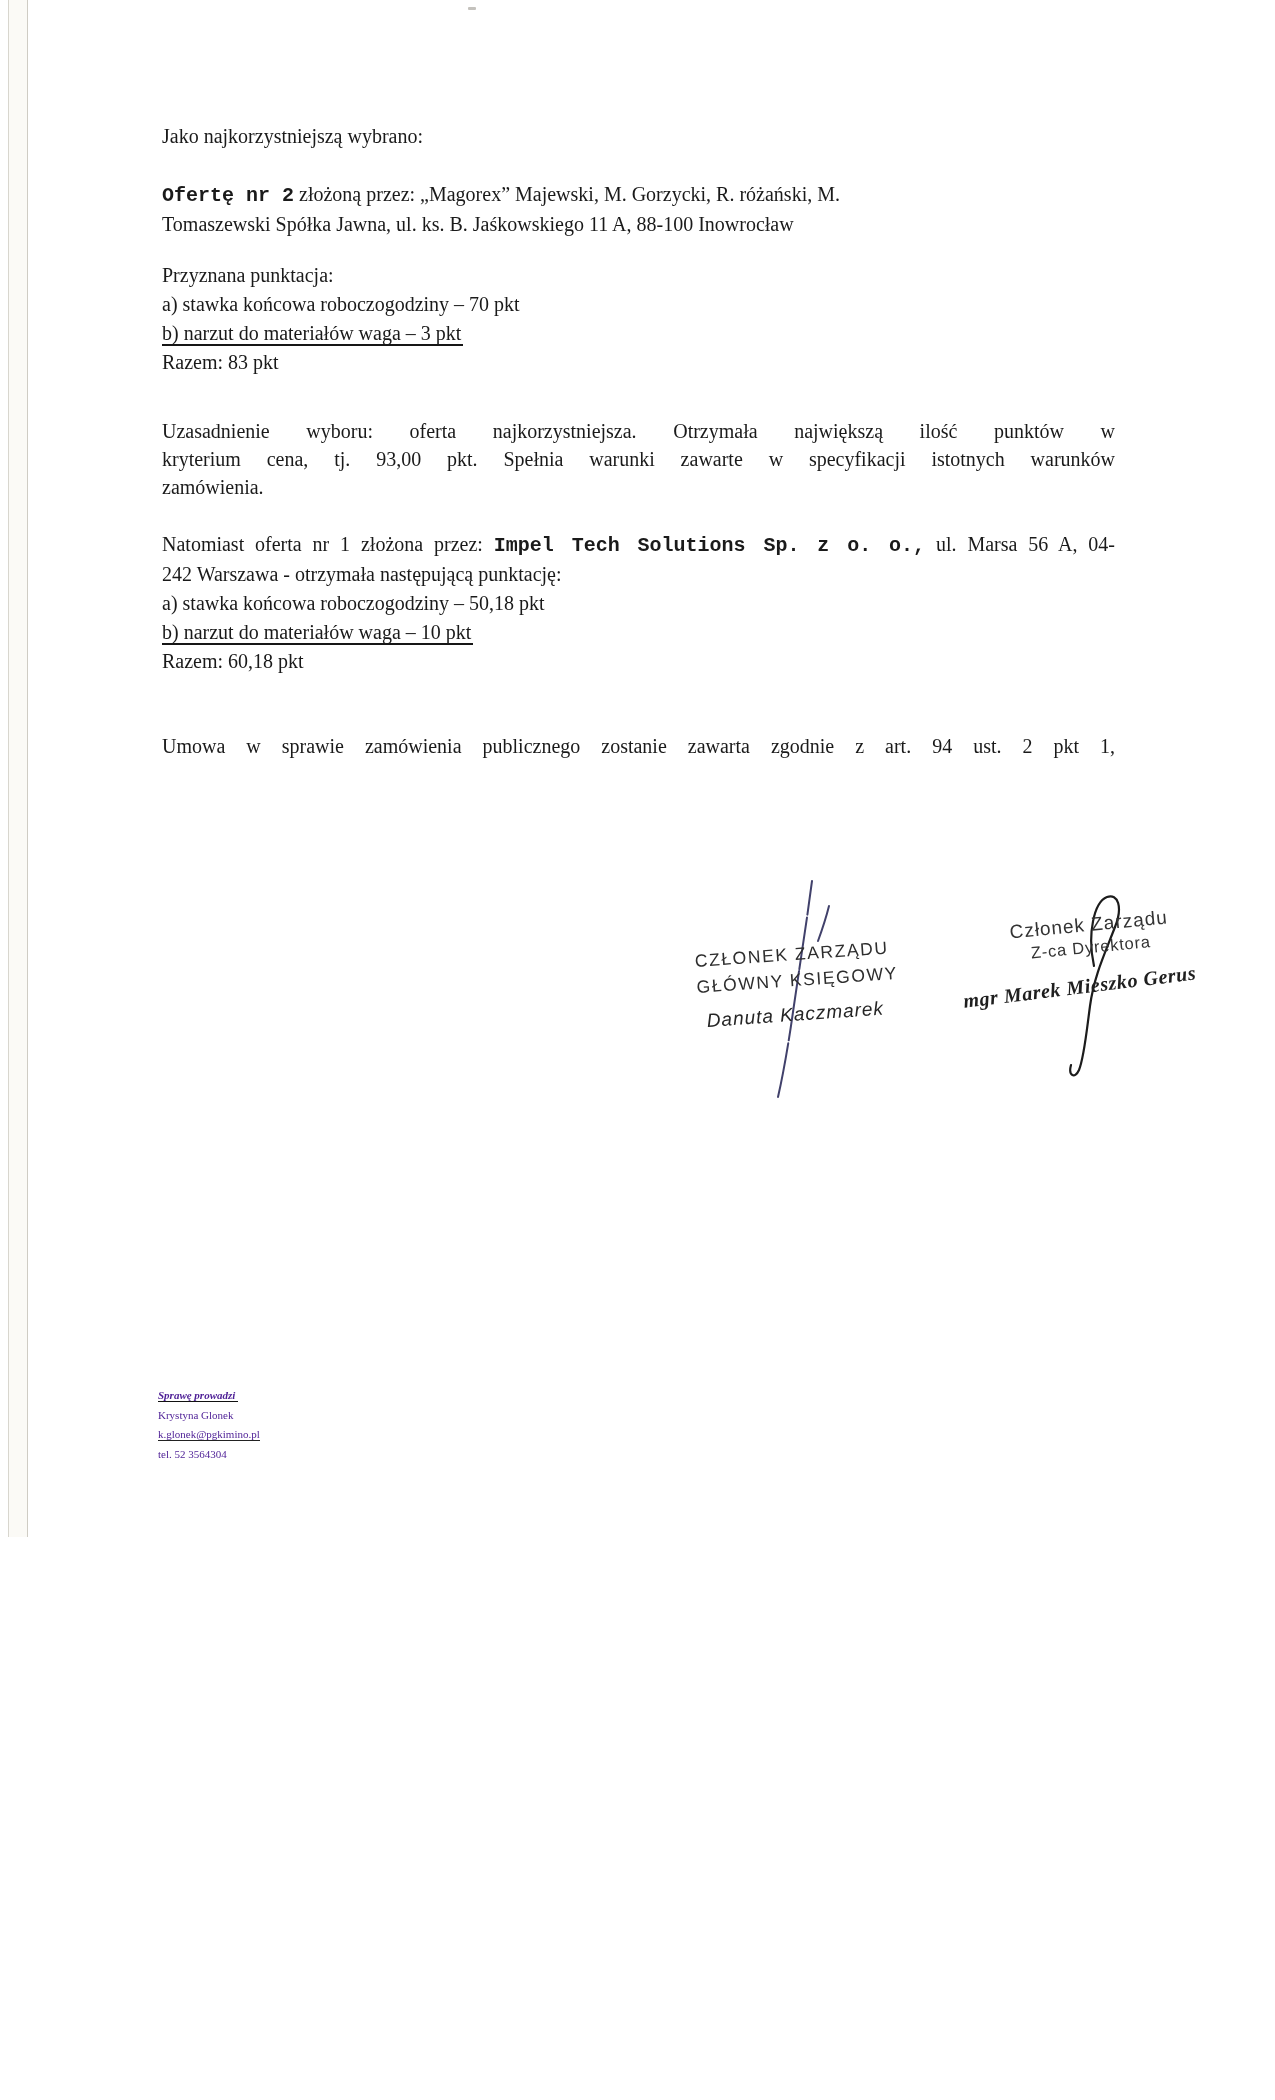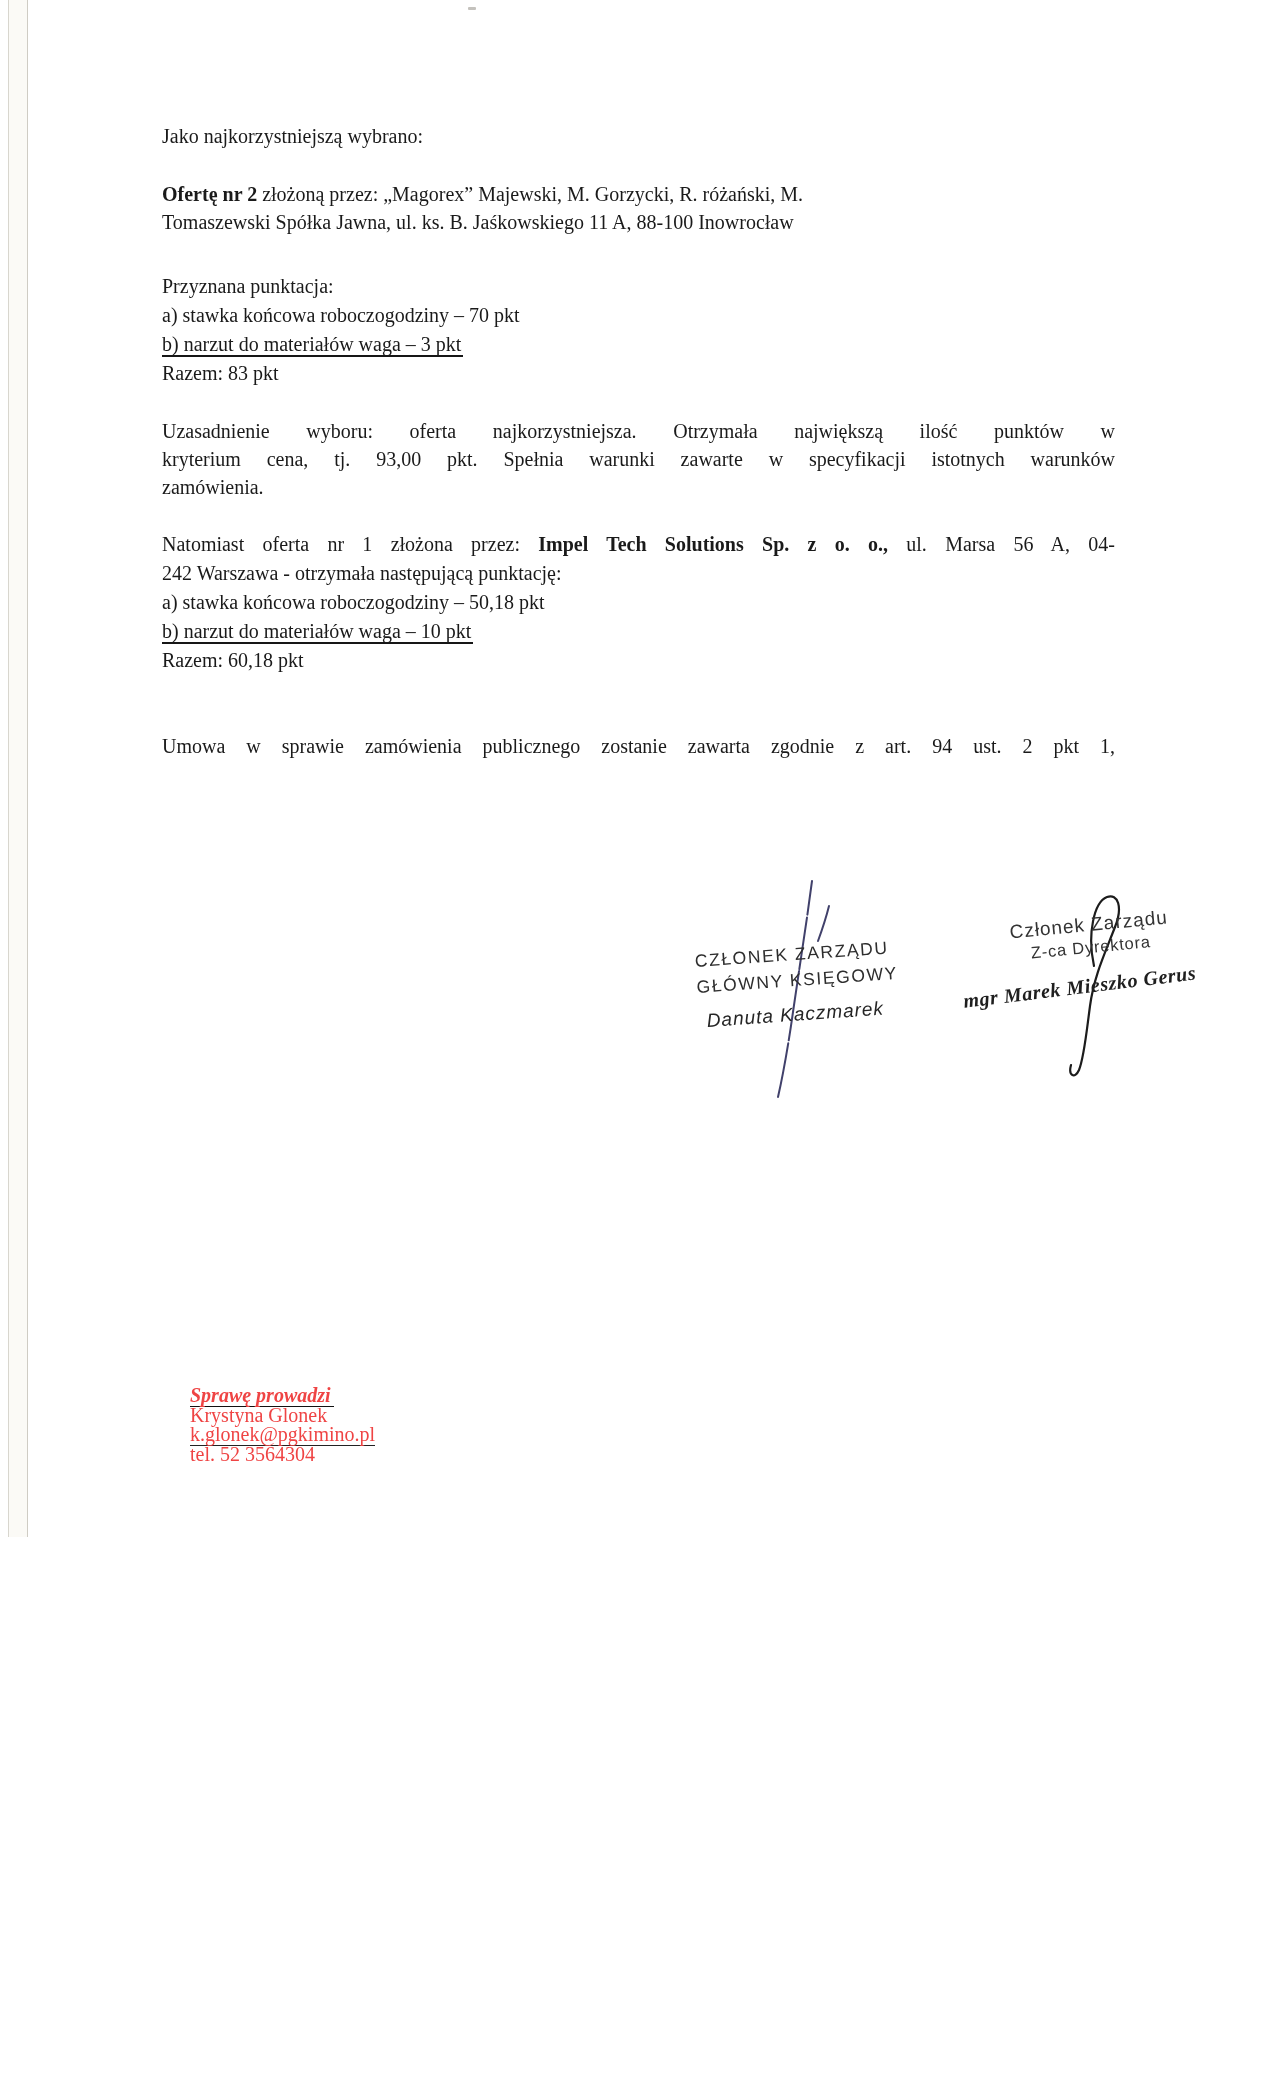--- a/index.html
+++ b/index.html
@@ -20,21 +20,21 @@
     position:absolute; left:18px; top:1740px; width:1238px; height:43px;
     background:#faf7ec; transform:rotate(0.22deg); transform-origin:left top;
   }
   .top-speck { position:absolute; left:468px; top:7px; width:8px; height:3px; background:#c4c2bd; border-radius:1px; }
 
   
   .para { position:absolute; left:162px; width:953px; font-size:20px; line-height:28px; }
   .para .line { line-height:28px; }
   .lh29 .line { line-height:29px; }
   .jl { text-align:justify; text-align-last:justify; }
-  .b { font-weight:bold; }
+  .b { font-weight:bold;font-family:Liberation Mono, monospace; }
   .ul-heavy { border-bottom:2px solid #161616; padding-right:2px;margin-top:24px; }
 
   
   .stamp-left {
     position:absolute; left:694px; top:949px; width:230px;
     font-family:"Liberation Sans", sans-serif; font-size:17.5px; letter-spacing:1.6px;
     color:#2e2e2e; line-height:25.5px; transform:rotate(-4deg); transform-origin:left top;
   }
   .name-left {
     position:absolute; left:706px; top:1010px;
@@ -49,21 +49,21 @@
   .stamp-right .sub { font-size:16.5px; letter-spacing:0.8px; }
   .name-right {
     position:absolute; left:962px; top:990px; width:260px;
     font-family:"Liberation Serif", serif; font-style:italic; font-weight:bold;
     font-size:20px; letter-spacing:0.6px; color:#1e1e1e;
     transform:rotate(-7deg); transform-origin:left top;
   }
   .sig-svg { position:absolute; left:0; top:0; width:1275px; height:2100px; pointer-events:none; }
 
   
-  .footer { position:absolute; left:190px; top:1386px; font-size:20px; line-height:19.5px; color:#ef4444; }
+  .footer { position:absolute; left:158px; top:1386px; font-size:11px; line-height:19.5px; color:#4c1d95; }
   .footer .head { font-weight:bold; font-style:italic; }
   .footer .head span { border-bottom:1.8px solid #111; padding-right:3px; }
   .footer .mail span { border-bottom:1.2px solid #222; }
 </style>
 </head>
 <body>
 
 <div class="sheet">
 
   <div class="scan-gutter"></div>
@@ -71,21 +71,21 @@
   <div class="vline-b"></div>
   <div class="top-speck"></div>
 
   <div class="para" style="top:122px">Jako najkorzystniejszą wybrano:</div>
 
   <div class="para" style="top:180px">
     <div class="line"><span class="b">Ofertę nr 2</span><span> złożoną przez: „Magorex” Majewski, M. Gorzycki, R. różański, M.</span></div>
     <div class="line">Tomaszewski Spółka Jawna, ul. ks. B. Jaśkowskiego 11 A, 88-100 Inowrocław</div>
   </div>
 
-  <div class="para lh29" style="top:272px">
+  <div class="para lh29" style="top:261px">
     <div class="line">Przyznana punktacja:</div>
     <div class="line">a) stawka końcowa roboczogodziny – 70 pkt</div>
     <div class="line"><span class="ul-heavy">b) narzut do materiałów waga – 3 pkt</span></div>
     <div class="line">Razem: 83 pkt</div>
   </div>
 
   <div class="para" style="top:417px">
     <div class="line jl">Uzasadnienie wyboru: oferta najkorzystniejsza. Otrzymała największą ilość punktów w</div>
     <div class="line jl">kryterium cena, tj. 93,00 pkt. Spełnia warunki zawarte w specyfikacji istotnych warunków</div>
     <div class="line">zamówienia.</div>

